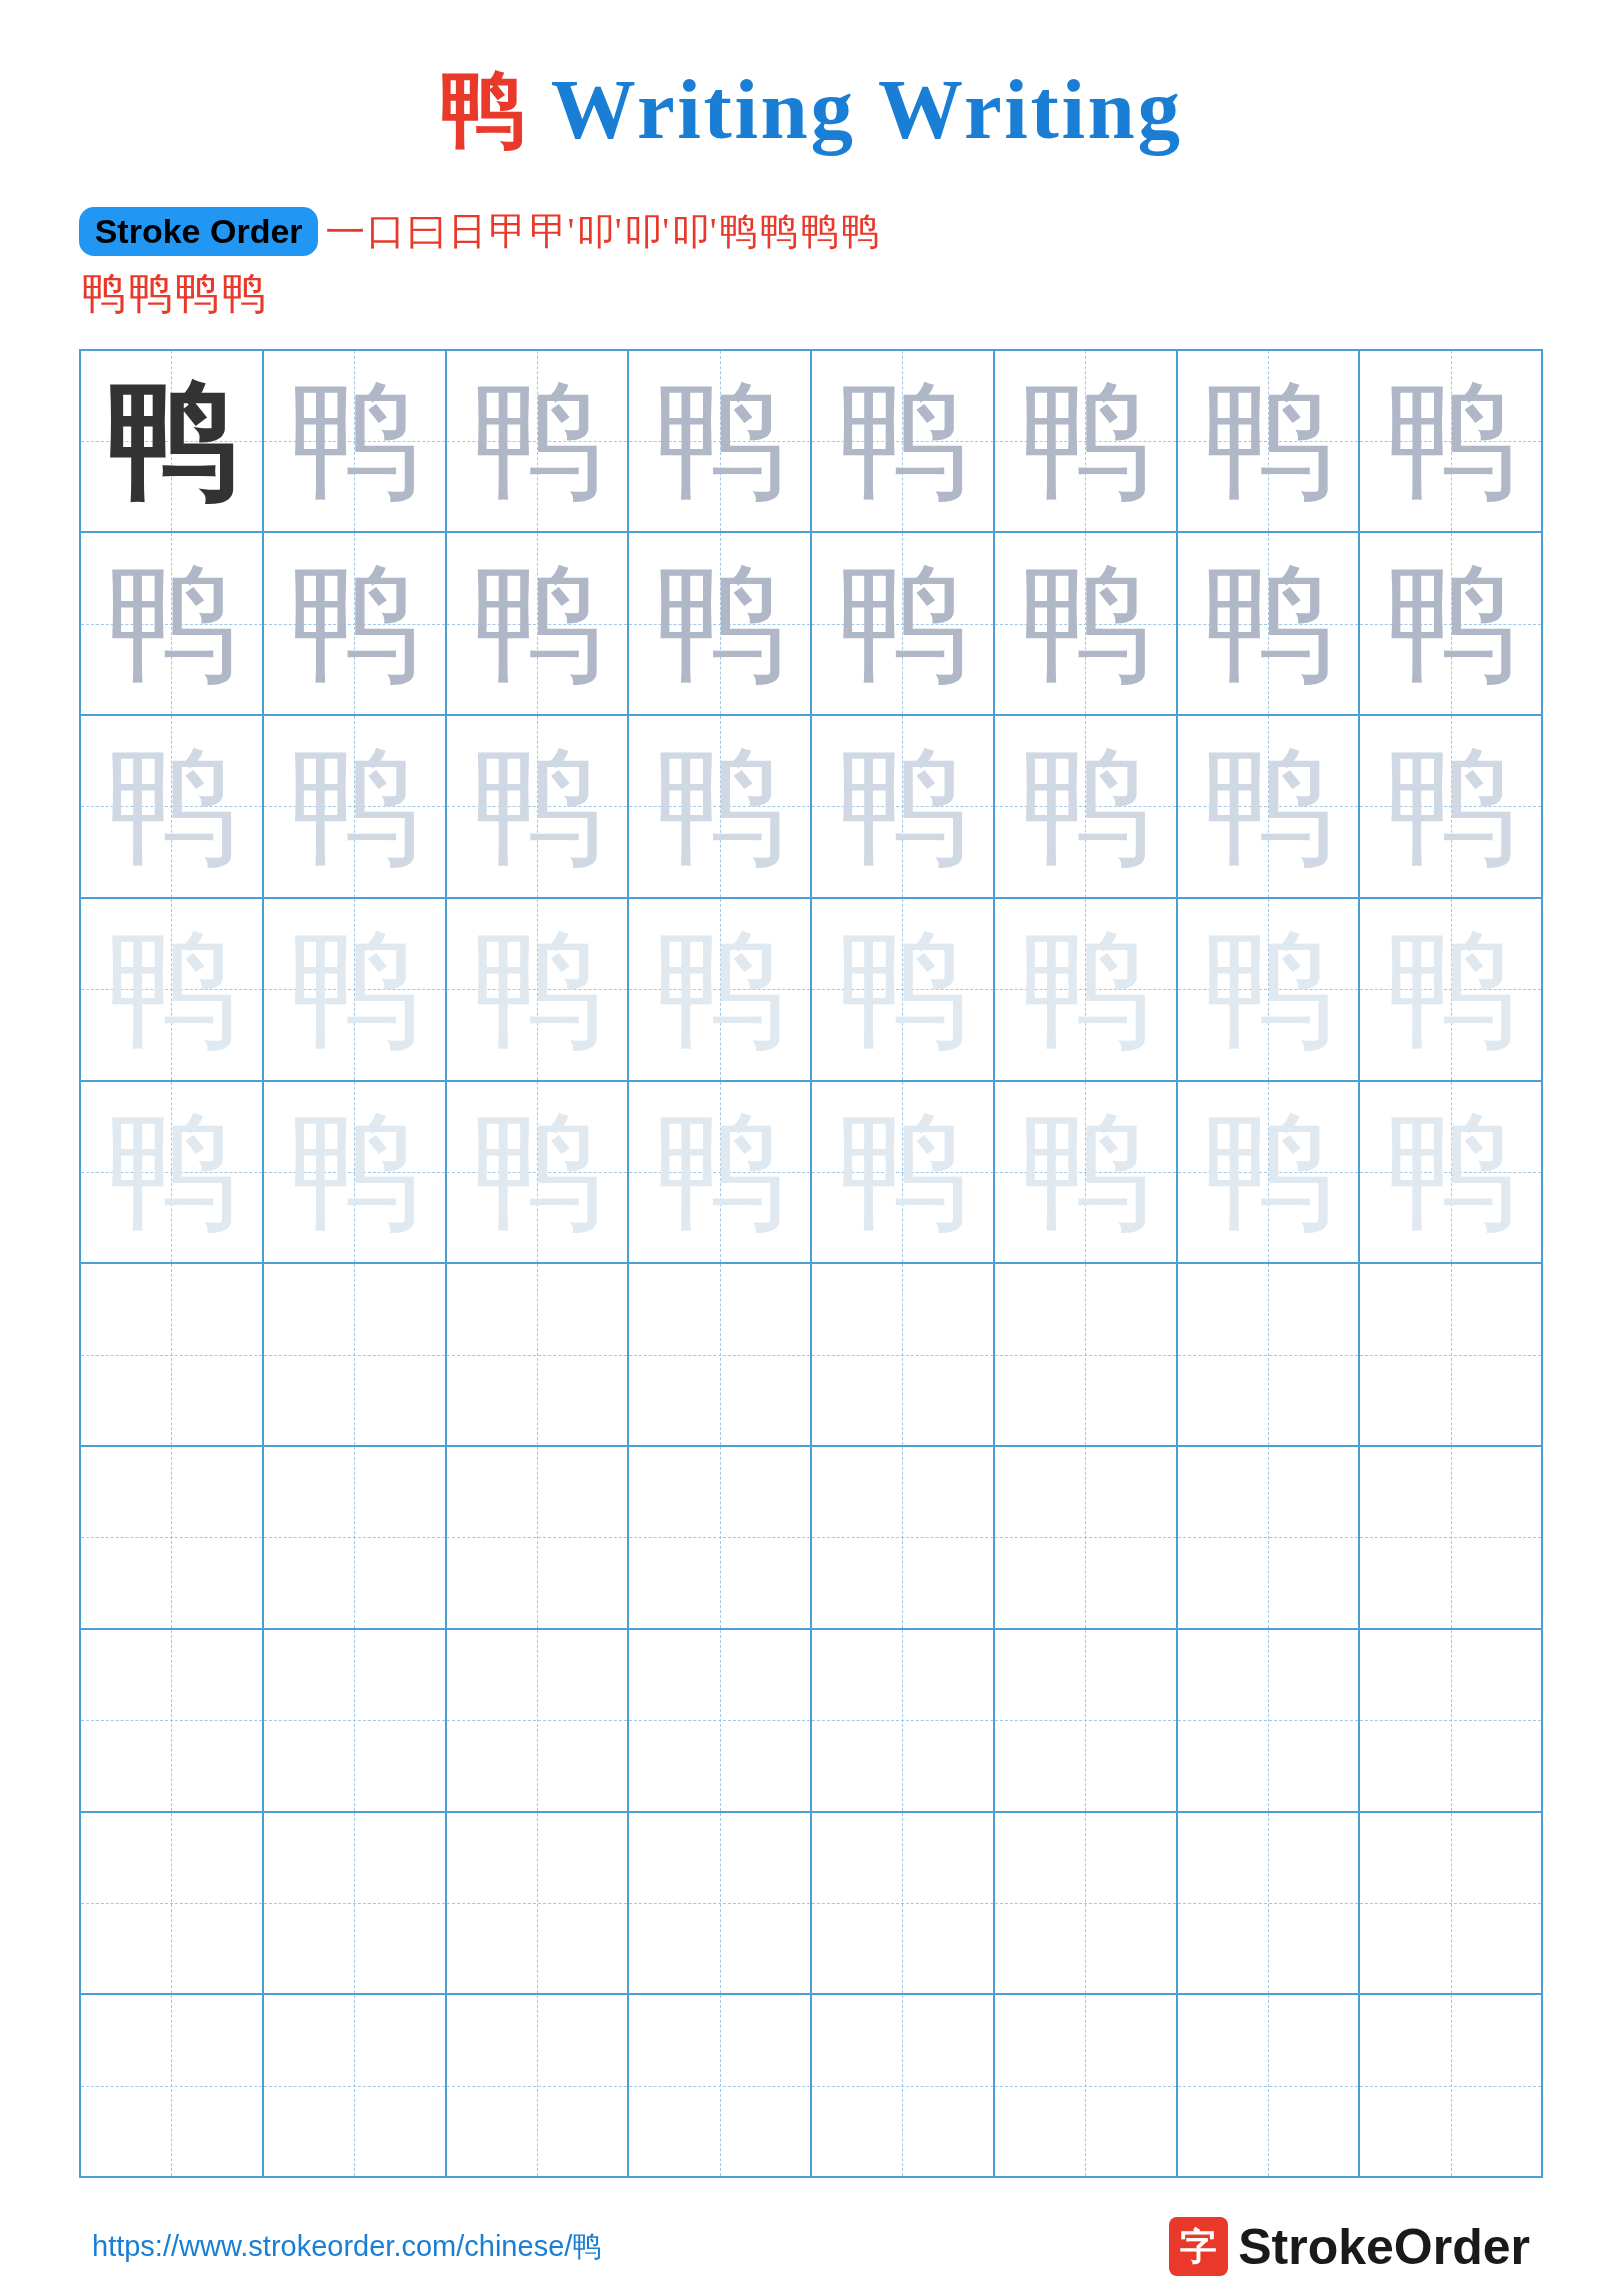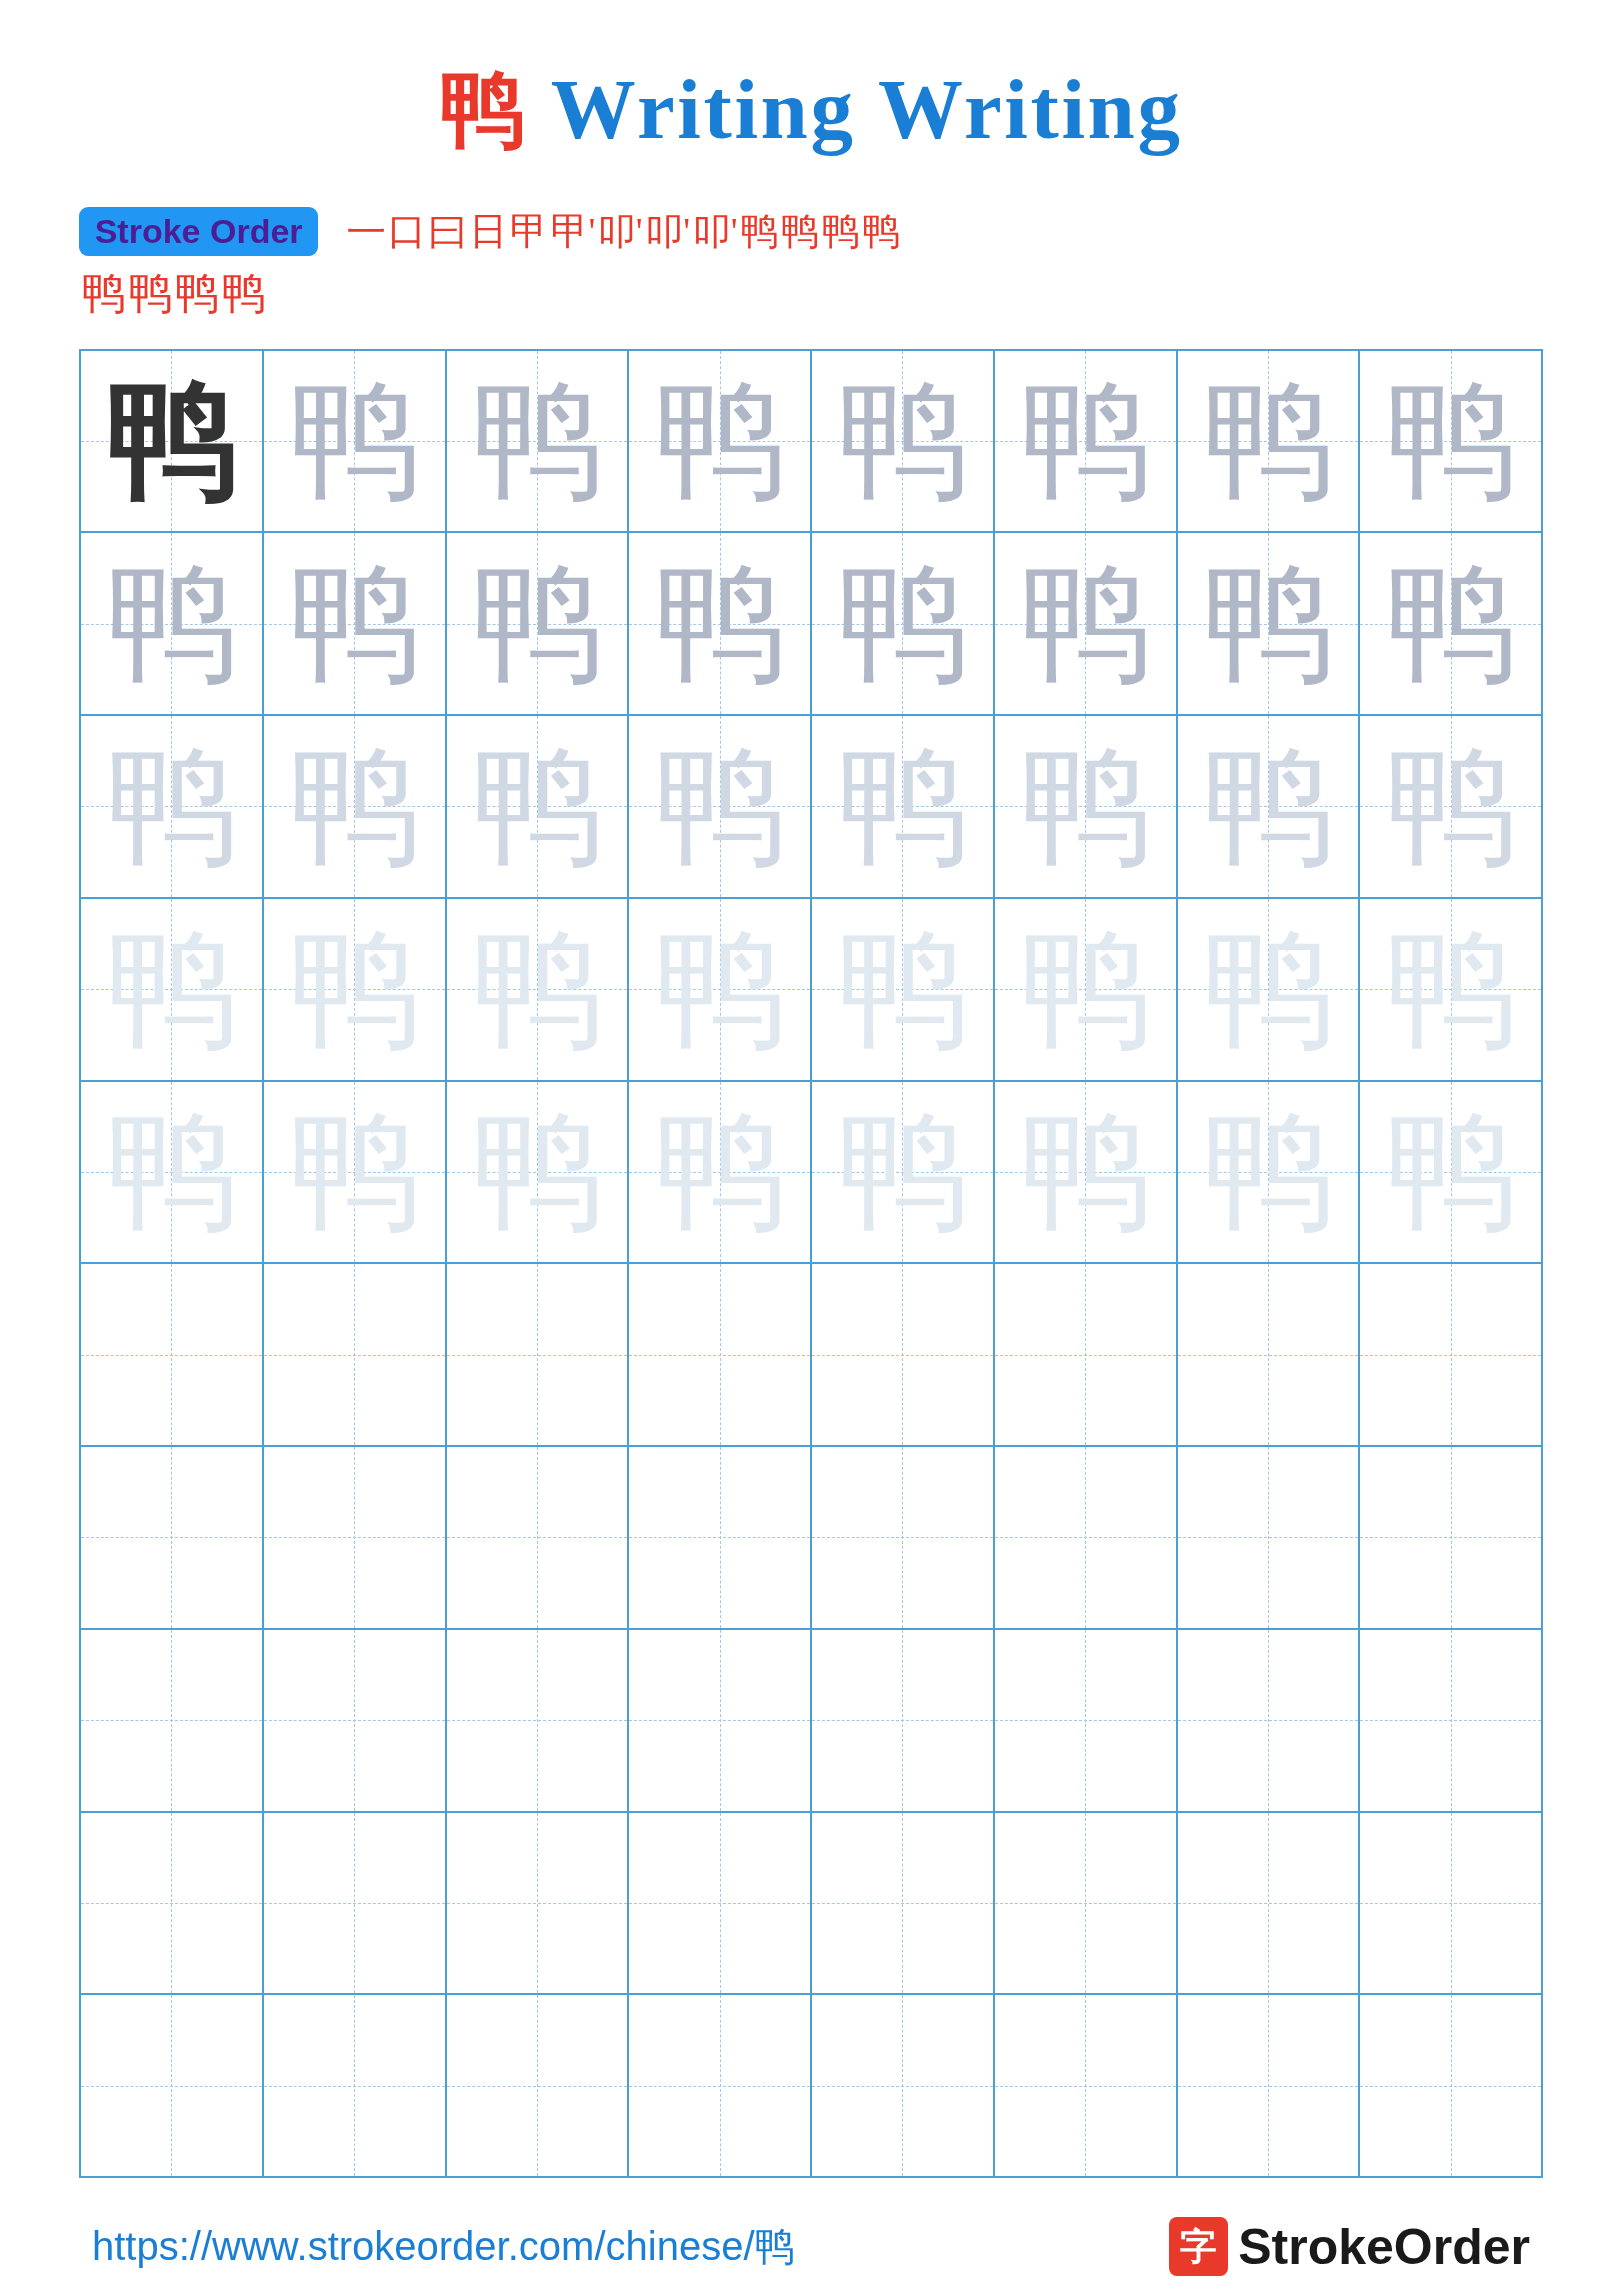--- a/index.html
+++ b/index.html
@@ -41,27 +41,27 @@
     .stroke-order-row {
       display: flex;
       align-items: center;
       flex-wrap: wrap;
       gap: 5.2px;
       margin-bottom: 6.5px;
     }
 
     .stroke-order-badge {
       background: #2196F3;
-      color: #4c1d95;
+      color: #000000;
       font-size: 34px;
       font-weight: bold;
       padding: 5.2px 15.7px;
-      border-radius: 9px;
+      border-radius: 15px;
       font-family: sans-serif;
-      margin-right: 24px;
+      margin-right: 3px;
     }
 
     .stroke-chars {
       display: flex;
       align-items: center;
       gap: 2.6px;
       flex-wrap: wrap;
     }
 
     .stroke-char {
@@ -159,21 +159,21 @@
     .footer {
       width: 100%;
       display: flex;
       justify-content: space-between;
       align-items: center;
       margin-top: 39px;
       padding: 0 13px;
     }
 
     .footer-url {
-      font-size: 40px;
+      font-size: 29px;
       color: #1a7fd4;
       font-family: sans-serif;
       text-decoration: none;
     }
 
     .footer-logo {
       display: flex;
       align-items: center;
       gap: 10.5px;
     }

